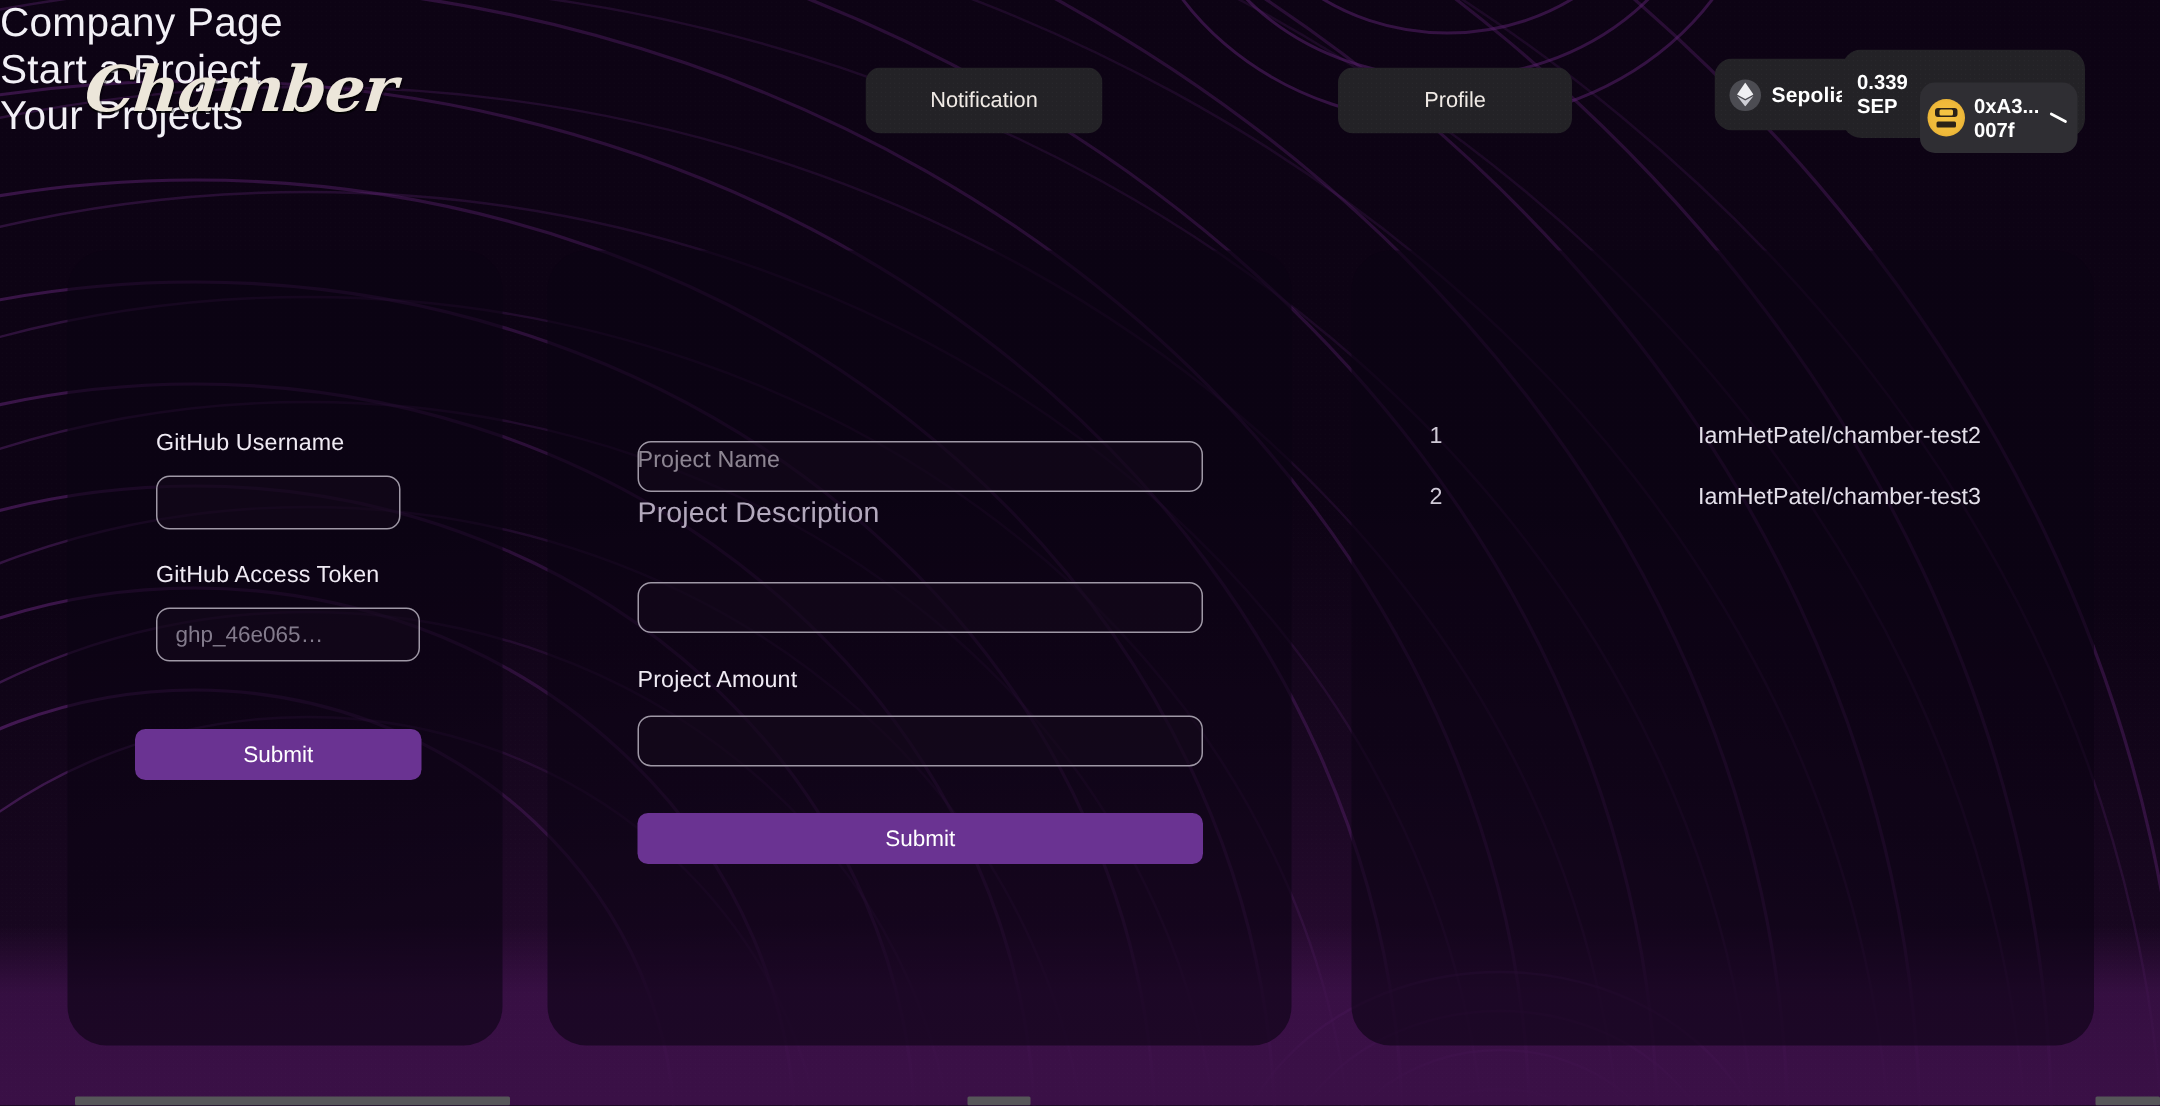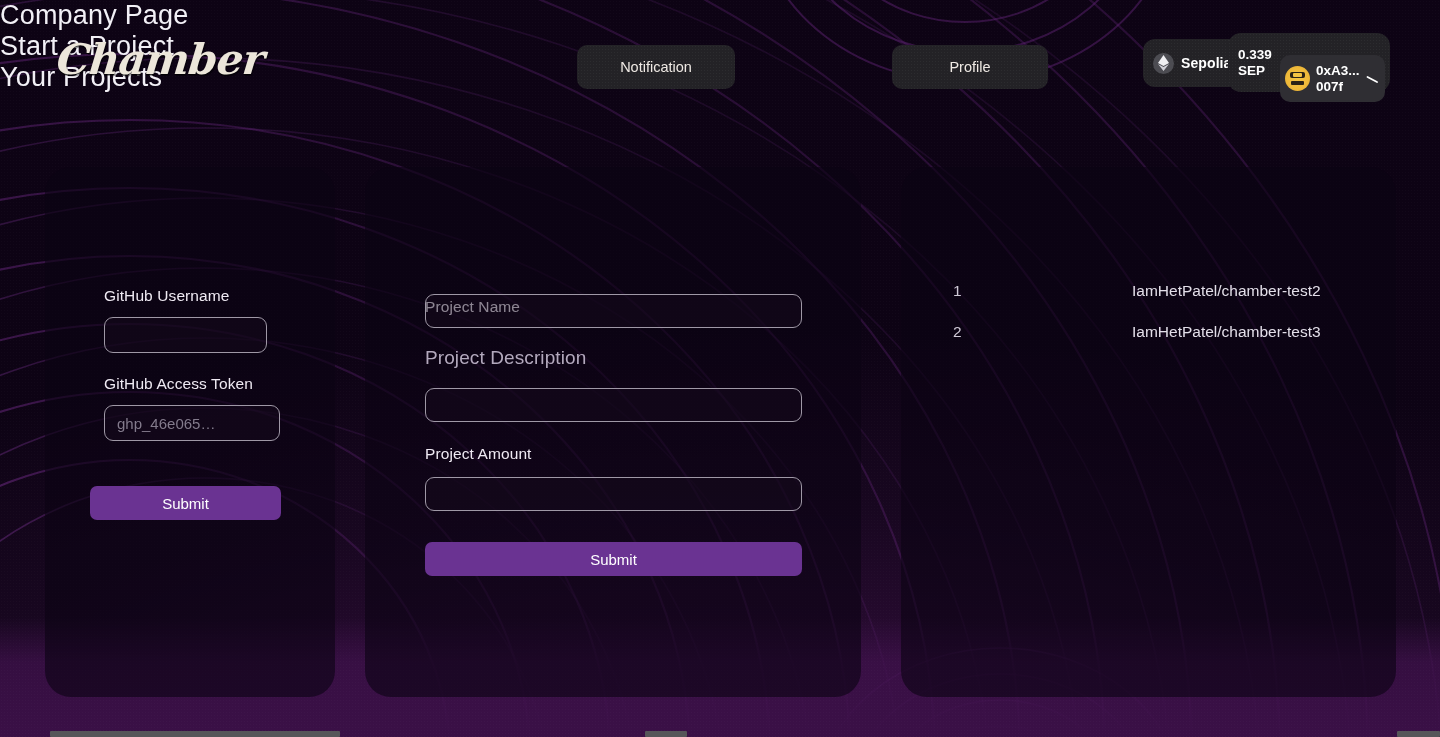--- a/index.html
+++ b/index.html
@@ -170,21 +170,21 @@
   
   #lbl-username { position:absolute; left:104px; top:287px; }
   #input-username { position:absolute; left:104px; top:317px; width:163px; height:36px; }
   #lbl-token    { position:absolute; left:104px; top:375px; }
   #input-token  { position:absolute; left:104px; top:405px; width:176px; height:36px; }
   #btn-company-submit { position:absolute; left:90px; top:486px; width:191px; height:34px; }
 
   
   #lbl-pname   { position:absolute; left:425px; top:264px;margin-top:34px; }
   #input-pname { position:absolute; left:425px; top:294px; width:377px; height:34px; }
-  #lbl-pdesc   { position:absolute; left:425px; top:347px; }
+  #lbl-pdesc   { position:absolute; left:425px; top:332px; }
   #input-pdesc { position:absolute; left:425px; top:388px; width:377px; height:34px; }
   #lbl-pamt    { position:absolute; left:425px; top:445px; }
   #input-pamt  { position:absolute; left:425px; top:477px; width:377px; height:34px; }
   #btn-project-submit { position:absolute; left:425px; top:542px; width:377px; height:34px; }
 
   
   #projects-list { position:absolute; left:901px; top:270px; width:495px; }
   .project-row {
     position:relative; height:41px;
     display:flex; align-items:center;

